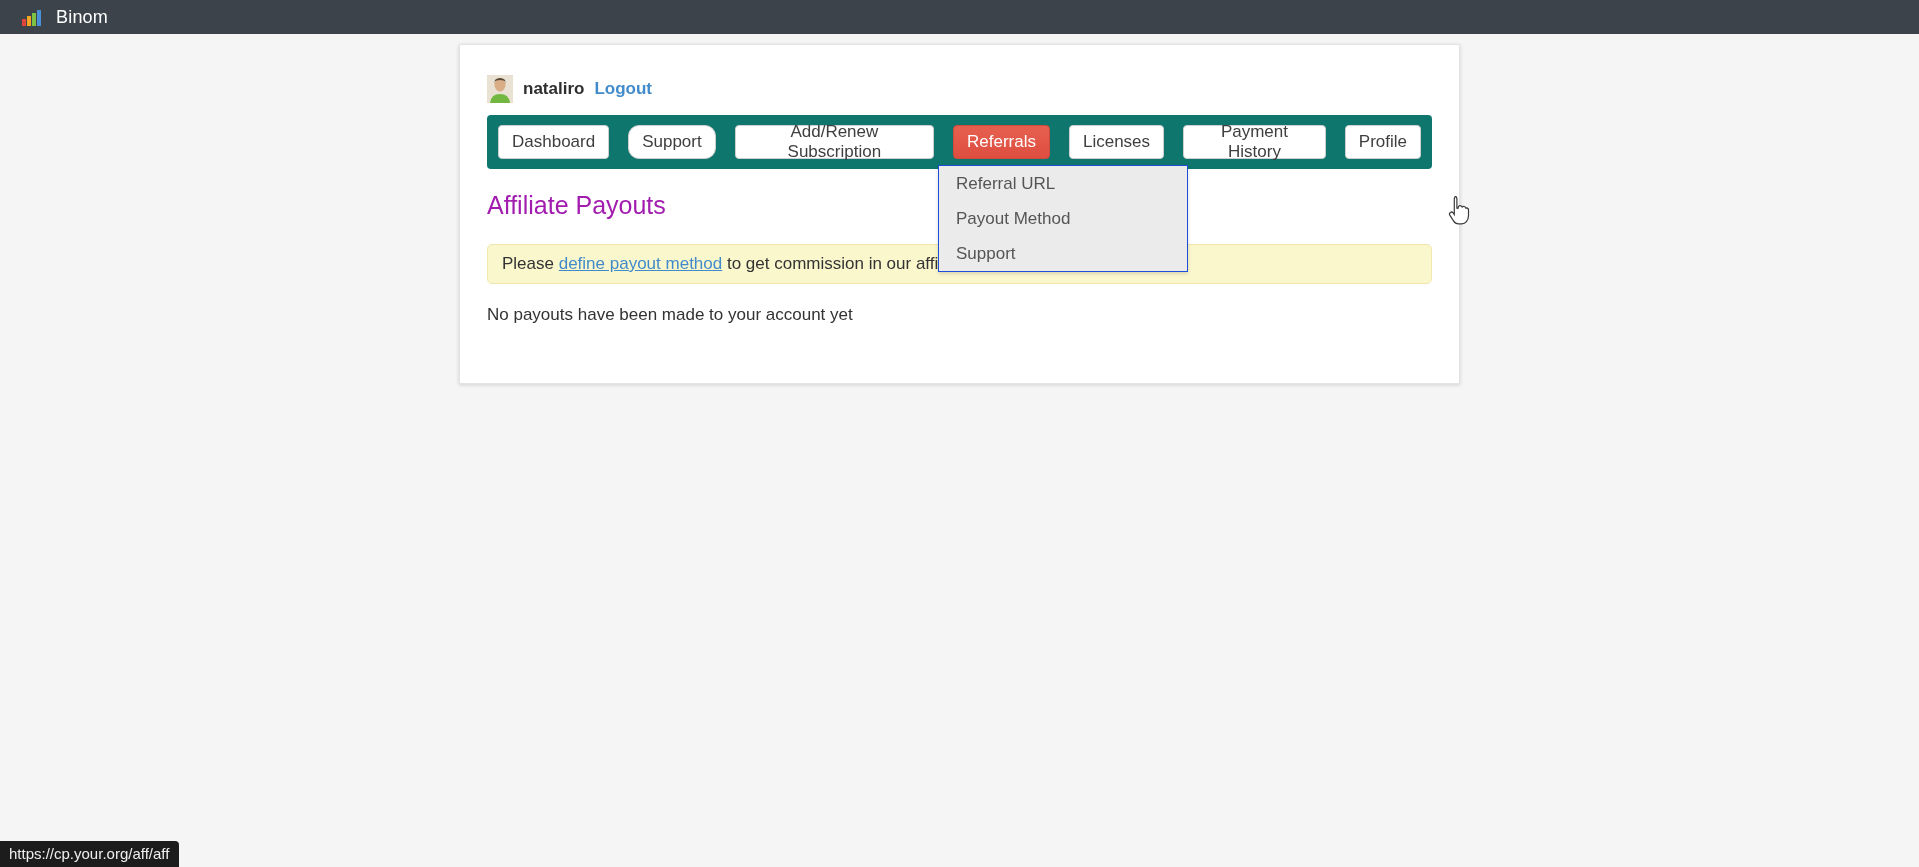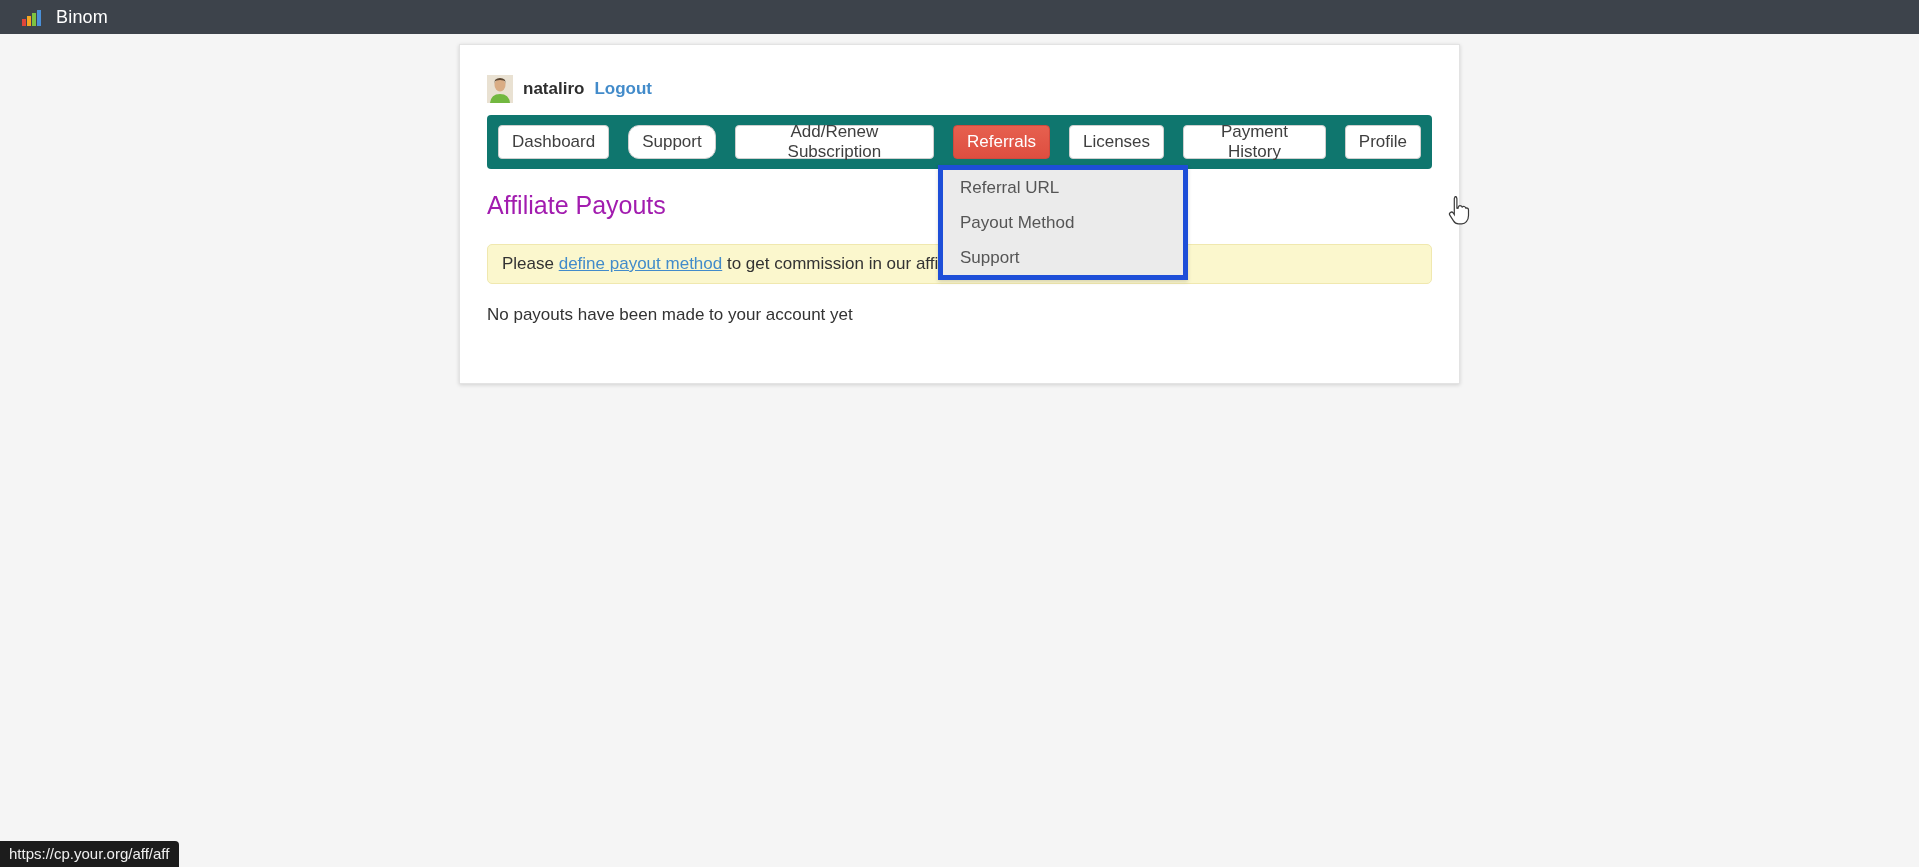--- a/index.html
+++ b/index.html
@@ -71,21 +71,21 @@
     color: #ffffff;
   }
   .tab-wrap { position: relative; display: inline-block; }
   
   .dropdown {
     position: absolute;
     top: 40px;
     left: -15px;
     width: 250px;
     background: #ebebeb;
-    border: 5px solid #1d4ed8;
+    border: 1px solid #1d4ed8;
     box-shadow: 0 2px 4px rgba(0,0,0,.14);
     z-index: 20;
   }
   .dd-item {
     height: 35px;
     line-height: 35px;
     padding-left: 17px;
     font-size: 17px;
     color: #555555;
     cursor: pointer;

